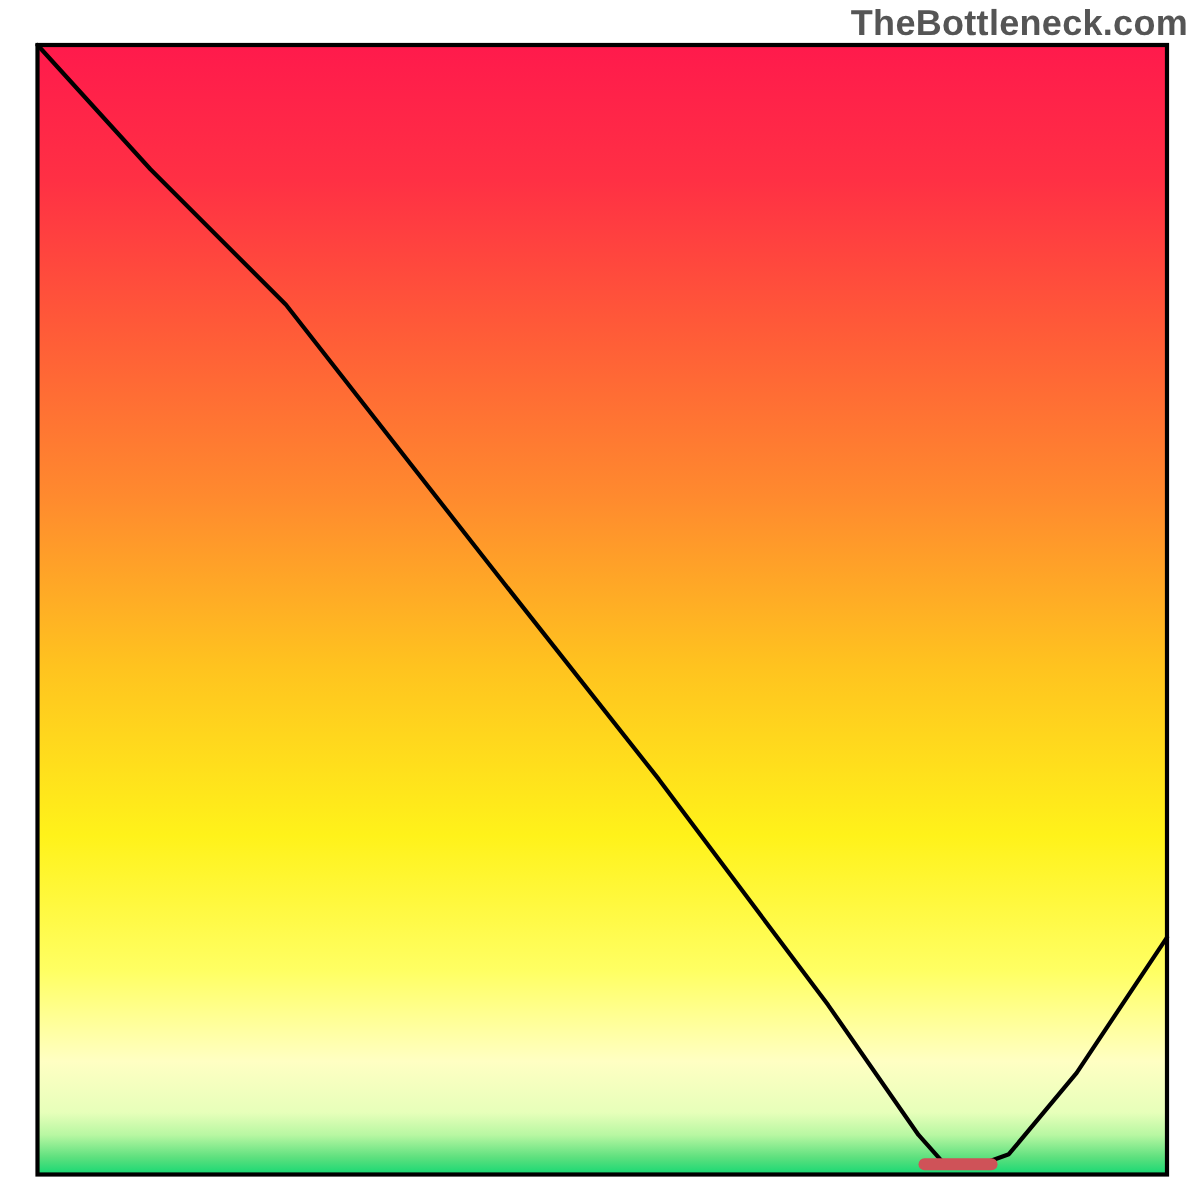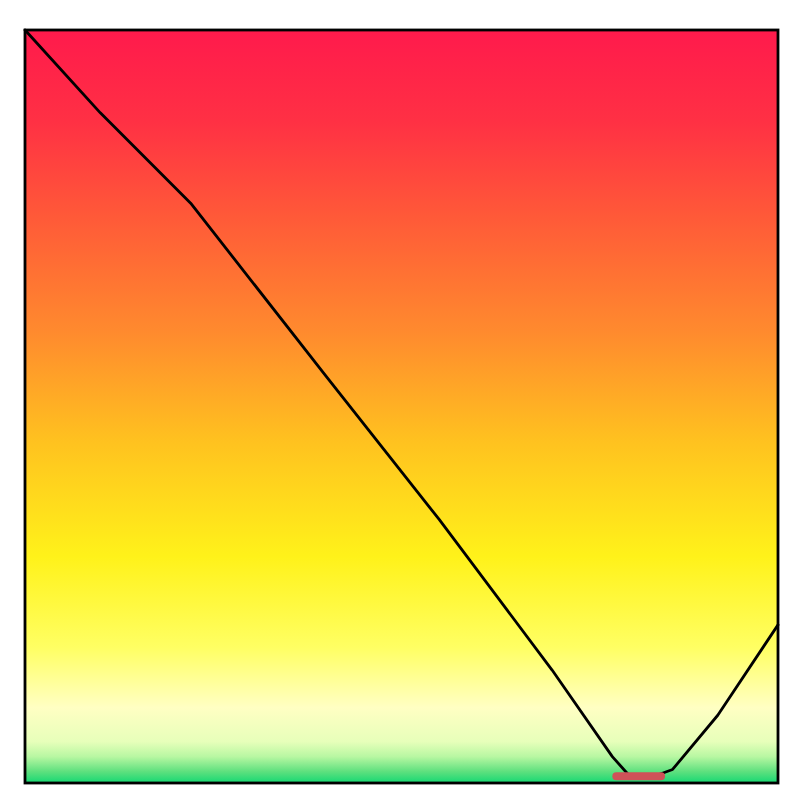--- a/index.html
+++ b/index.html
@@ -32,20 +32,21 @@
     top: 0;
     width: 800px;
     height: 800px;
     display: block;
   }
 </style>
 </head>
 <body>
 
 <div class="stage">
+  <div class="watermark">TheBottleneck.com</div>
 
   <svg class="chart" viewBox="0 0 800 800" preserveAspectRatio="none">
     <defs>
       <linearGradient id="bg-grad" x1="0" y1="0" x2="0" y2="1">
           <stop offset="0%" stop-color="#ff1a4c"></stop>
           <stop offset="12%" stop-color="#ff3044"></stop>
           <stop offset="25%" stop-color="#ff5a38"></stop>
           <stop offset="40%" stop-color="#ff8a2e"></stop>
           <stop offset="55.00000000000001%" stop-color="#ffc31f"></stop>
           <stop offset="70%" stop-color="#fff21a"></stop>

